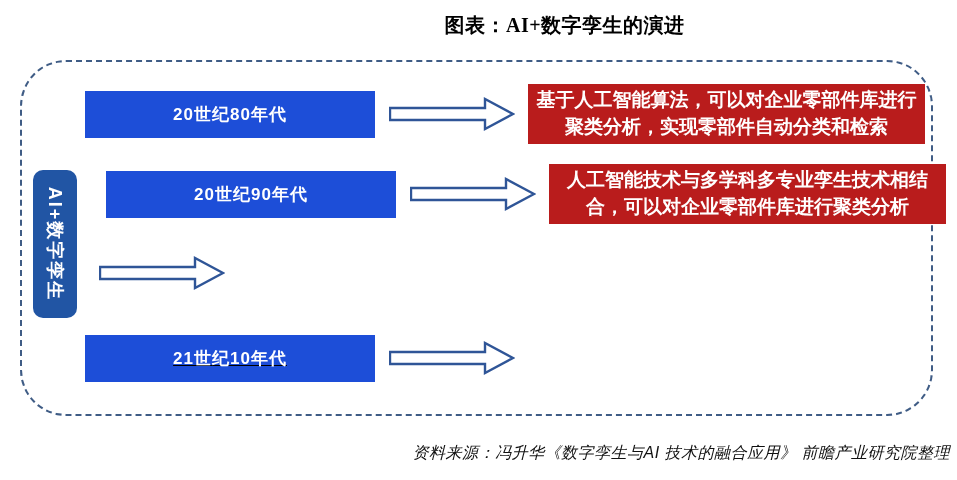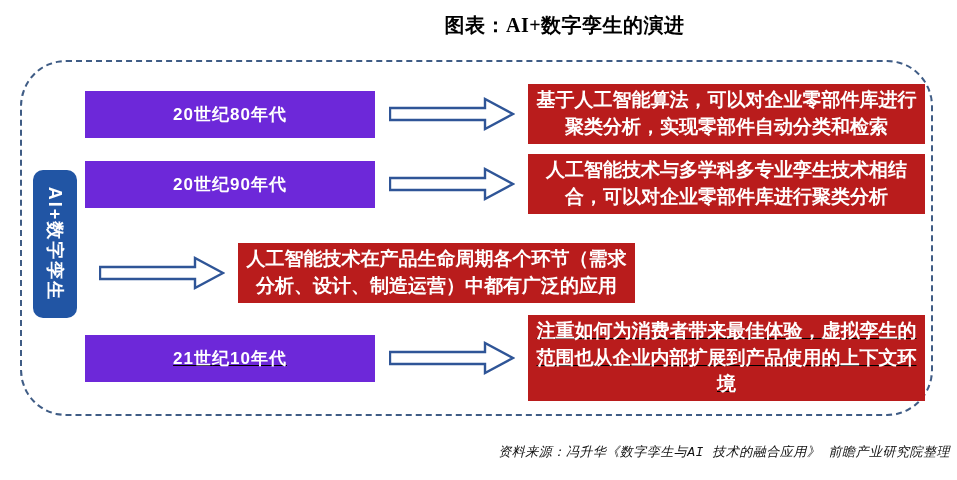--- a/index.html
+++ b/index.html
@@ -26,40 +26,40 @@
     position:absolute;top:50%;left:50%;
     transform:translate(-50%,-50%) rotate(90deg);
     white-space:nowrap;color:#fff;font-weight:bold;font-size:18px;
     letter-spacing:2px;
   }
 
   .row{
     position:absolute;left:85px;width:850px;height:54px;
     display:flex;align-items:center;
   }
-  .row-0{top:87px;} .row-1{top:157px;} .row-2{top:246px;} .row-3{top:331px;text-decoration:underline;}
+  .row-0{top:87px;} .row-1{top:167px;margin-left:21px;} .row-2{top:246px;} .row-3{top:331px;text-decoration:underline;}
 
   .period-box{
     width:290px;height:47px;flex:0 0 290px;
-    background:#6d28d9;color:#fff;font-weight:bold;font-size:17px;
+    background:#1d4ed8;color:#fff;font-weight:bold;font-size:17px;
     display:flex;align-items:center;justify-content:center;
     letter-spacing:1px;
   }
   .arrow-wrap{flex:0 0 153px;display:flex;justify-content:center;}
   .desc-box{
     flex:0 0 397px;box-sizing:border-box;min-height:53px;
     background:#b91c1c;color:#fff;font-weight:bold;font-size:19px;
     line-height:1.4;display:flex;align-items:center;justify-content:center;
     text-align:center;padding:3px 2px;
   }
 
   .source-note{
     position:absolute;top:443px;right:7px;width:950px;text-align:right;
-    font-family:Liberation Mono, monospace;font-style:italic;
-    font-size:13px;color:#111;letter-spacing:.5px;
+    font-family:Liberation Sans, sans-serif;font-style:italic;
+    font-size:16px;color:#111;letter-spacing:.5px;
   }
 </style>
 </head>
 <body>
 
 <div class="page-title">图表：AI+数字孪生的演进</div>
 
 <div class="frame"></div>
 
 <div class="axis-pill">
@@ -85,26 +85,24 @@
   </div>
   <div class="desc-box">人工智能技术与多学科多专业孪生技术相结合，可以对企业零部件库进行聚类分析</div>
 </div>
 
 <div class="row row-2">
   <div class="arrow-wrap">
     <svg width="126" height="34" viewBox="0 0 126 34">
         <polygon points="1,11 96,11 96,2 124,17 96,32 96,23 1,23" fill="#ffffff" stroke="#2f5597" stroke-width="2.4"></polygon>
       </svg>
   </div>
-  <div class="desc-box">人工智能技术在产品生命周期各个环节（需求分析、设计、制造运营）中都有广泛的应用</div>
 </div>
 
 <div class="row row-3">
   <div class="period-box">21世纪10年代</div>
   <div class="arrow-wrap">
     <svg width="126" height="34" viewBox="0 0 126 34">
         <polygon points="1,11 96,11 96,2 124,17 96,32 96,23 1,23" fill="#ffffff" stroke="#2f5597" stroke-width="2.4"></polygon>
       </svg>
   </div>
-  <div class="desc-box">注重如何为消费者带来最佳体验，虚拟孪生的范围也从企业内部扩展到产品使用的上下文环境</div>
 </div>
 
 <div class="source-note">资料来源：冯升华《数字孪生与AI 技术的融合应用》 前瞻产业研究院整理</div>
 
 </body></html>

